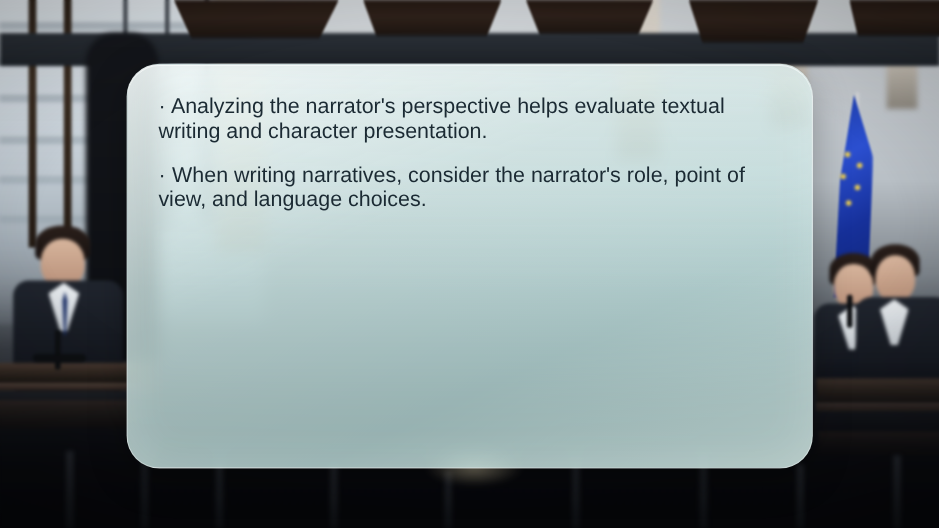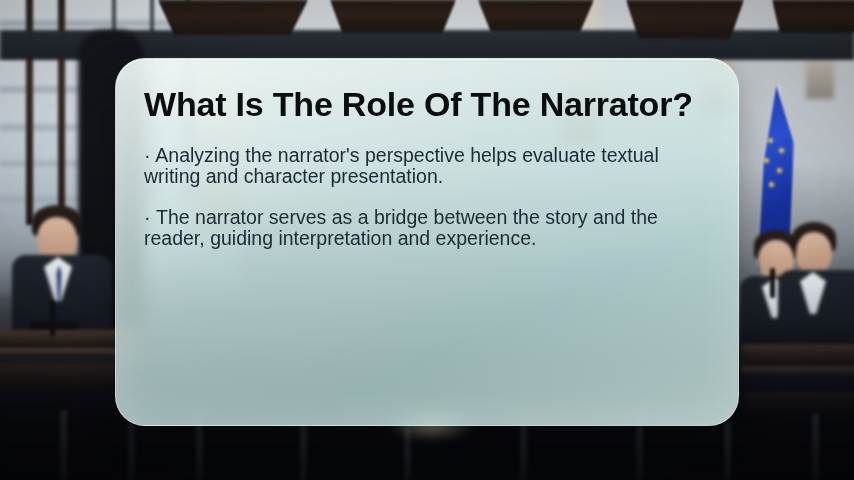--- a/index.html
+++ b/index.html
@@ -304,29 +304,28 @@
     <div class="glow"></div>
 
     <div class="photo-soft"></div>
     <div class="vignette"></div>
   </div>
 
   <div class="card">
     <div class="card-sheen"></div>
     <div class="card-inner">
 
-      <h1 class="card-title">What Is The Role Of The Narrator?</h1>
 
       <ul class="bullets">
         <li class="bullet">
           <span class="dot">·</span>
           <span>Analyzing the narrator's perspective helps evaluate textual writing and character presentation.</span>
         </li>
         <li class="bullet">
           <span class="dot">·</span>
-          <span>The narrator serves as a bridge between the story and the reader, guiding interpretation and experience.</span>
+          <span>When writing narratives, consider the narrator's role, point of view, and language choices.</span>
         </li>
       </ul>
 
     </div>
   </div>
 
 </div>
 
 </body></html>

